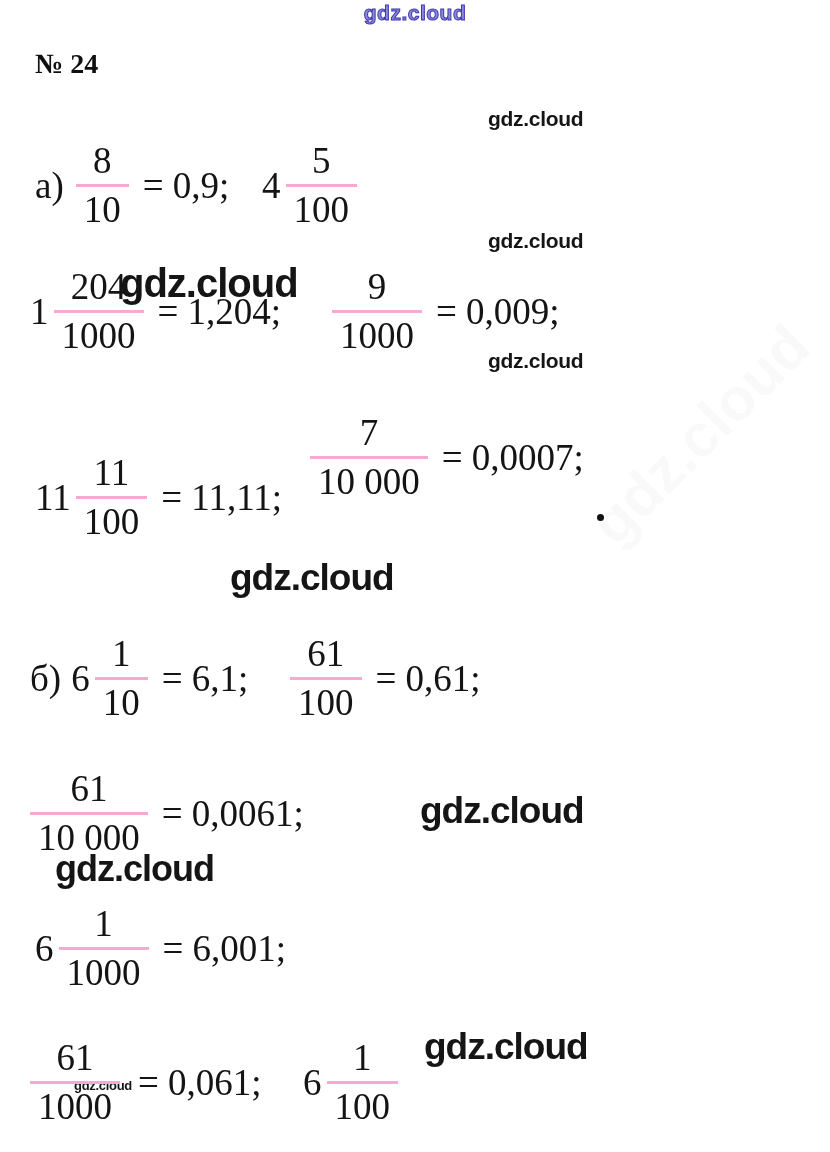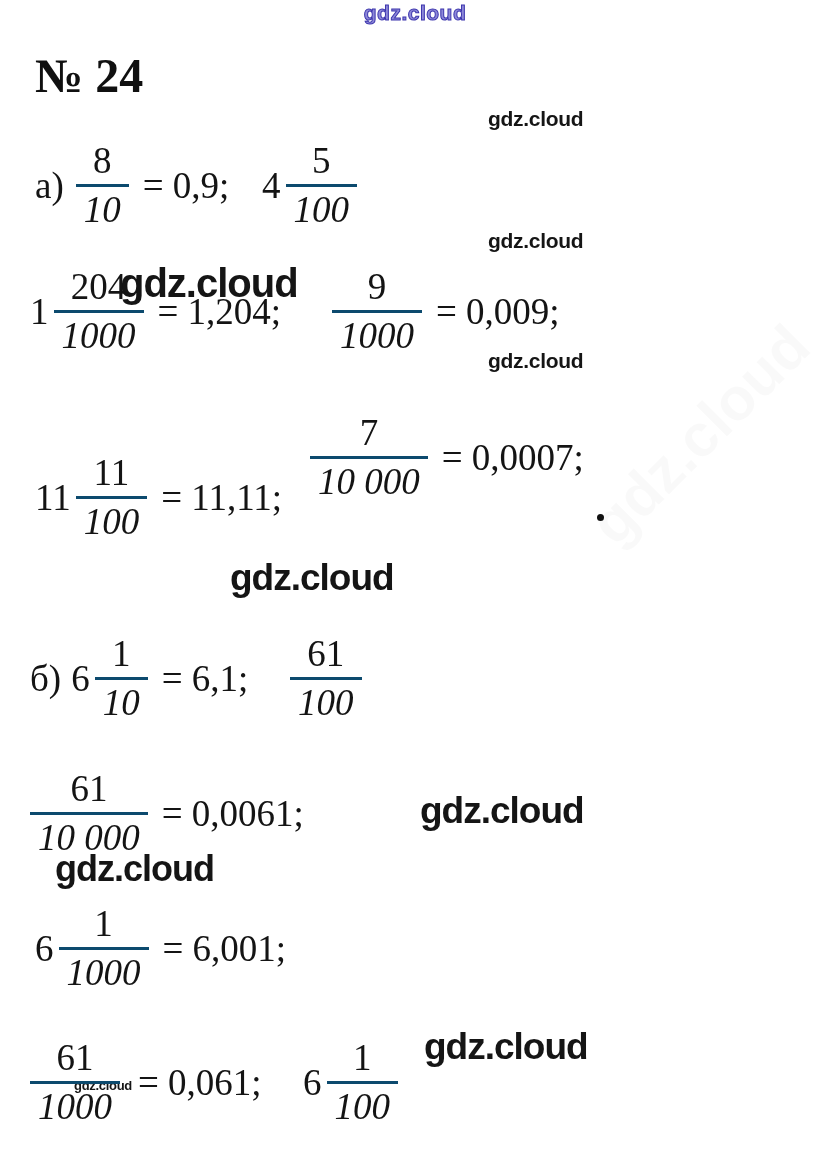--- a/index.html
+++ b/index.html
@@ -25,28 +25,28 @@
   }
   .eq-prefix { margin-right:10px; }
   .eq-whole  { margin-right:3px; }
   .frac {
     display:inline-flex;
     flex-direction:column;
     align-items:center;
     margin:0 2px;
   }
   .frac .num { display:block; padding:0 8px 5px 8px; }
-  .frac .den { display:block; border-top:3px solid #0c4a6e; padding:4px 8px 0 8px;font-style:italic; }
+  .frac .den { display:block; border-top:3px solid #f9a8d4; padding:4px 8px 0 8px; }
   .eq-result { margin-left:12px; }
 
   
   .title-number {
     position:absolute; left:35px; top:48px;
     font-family:"Liberation Serif","DejaVu Serif",serif;
-    font-weight:700; font-size:48px; color:#101010;
+    font-weight:700; font-size:28px; color:#101010;
   }
   .wm { position:absolute; font-family:"Liberation Sans","DejaVu Sans",sans-serif; color:#151515; white-space:nowrap; }
   .wm-outline {
     left:0; top:1px; width:100%; text-align:center;
     font-size:21px; font-weight:700;
     color:#8d88d8;
     -webkit-text-stroke:1px #3c35ad;
     letter-spacing:0.5px;
   }
   .wm-small { font-size:21px; font-weight:600; letter-spacing:-0.3px; }
@@ -141,20 +141,21 @@
     <span class="den">10</span>
   </span>
   <span class="eq-result">= 6,1;</span>
 </div>
 
 <div class="equation" style="left:288px; top:631px; height:94px;">
   <span class="frac">
     <span class="num">61</span>
     <span class="den">100</span>
   </span>
+  <span class="eq-result">= 0,61;</span>
 </div>
 
 <div class="equation" style="left:28px; top:766px; height:94px;">
   <span class="frac">
     <span class="num">61</span>
     <span class="den">10 000</span>
   </span>
   <span class="eq-result">= 0,0061;</span>
 </div>
 

